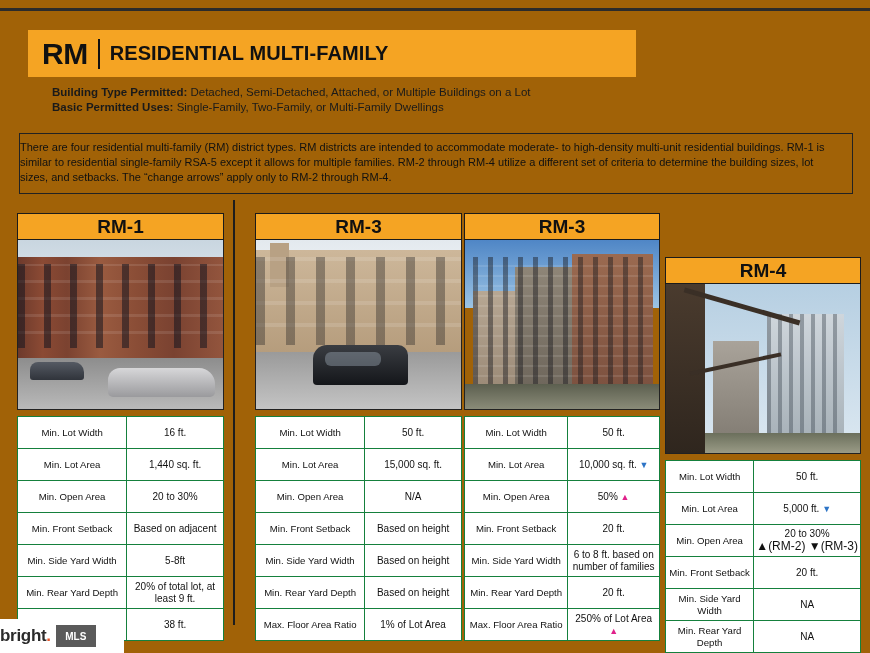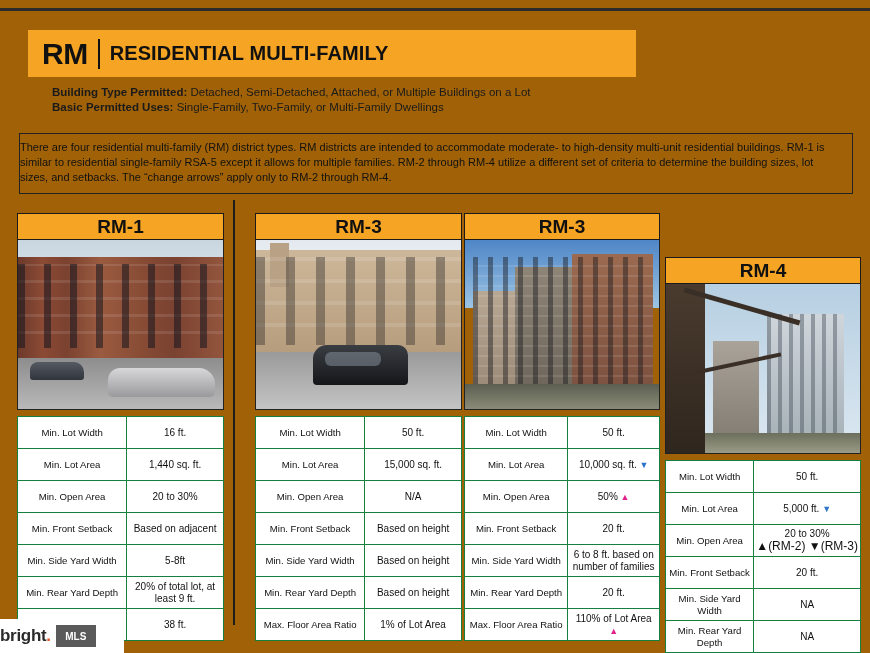--- a/index.html
+++ b/index.html
@@ -460,21 +460,21 @@
           <td class="lbl">Min. Side Yard Width</td>
           <td>6 to 8 ft. based on number of families</td>
         </tr>
         <tr>
           <td class="lbl">Min. Rear Yard Depth</td>
           <td>20 ft.</td>
         </tr>
         <tr>
           <td class="lbl">Max. Floor Area Ratio</td>
           <td>
-            <span>110% of Lot Area</span>
+            <span>250% of Lot Area</span>
             <span class="tri-up">▲</span>
           </td>
         </tr>
       </tbody>
         </table>
     </div>
 
     <div class="col col-4">
       <div class="col-head">RM-4</div>
       <div class="photo ph4">

